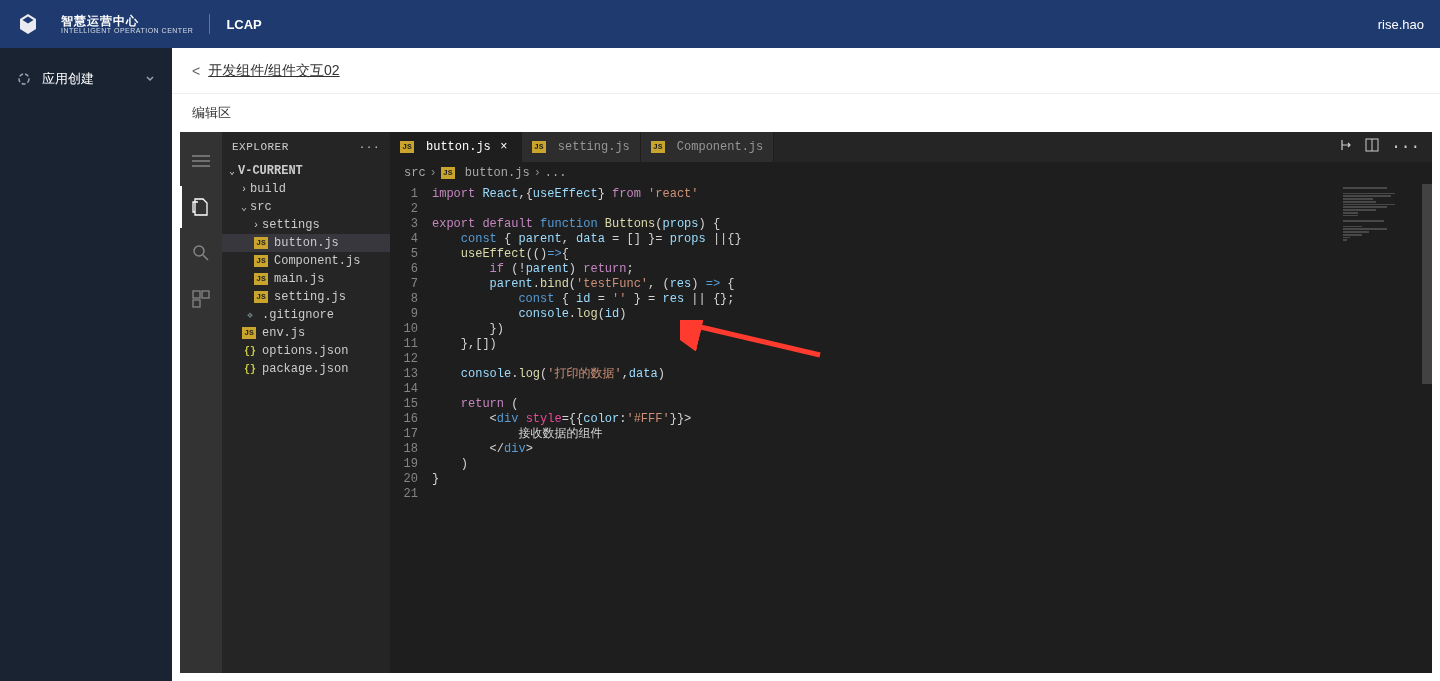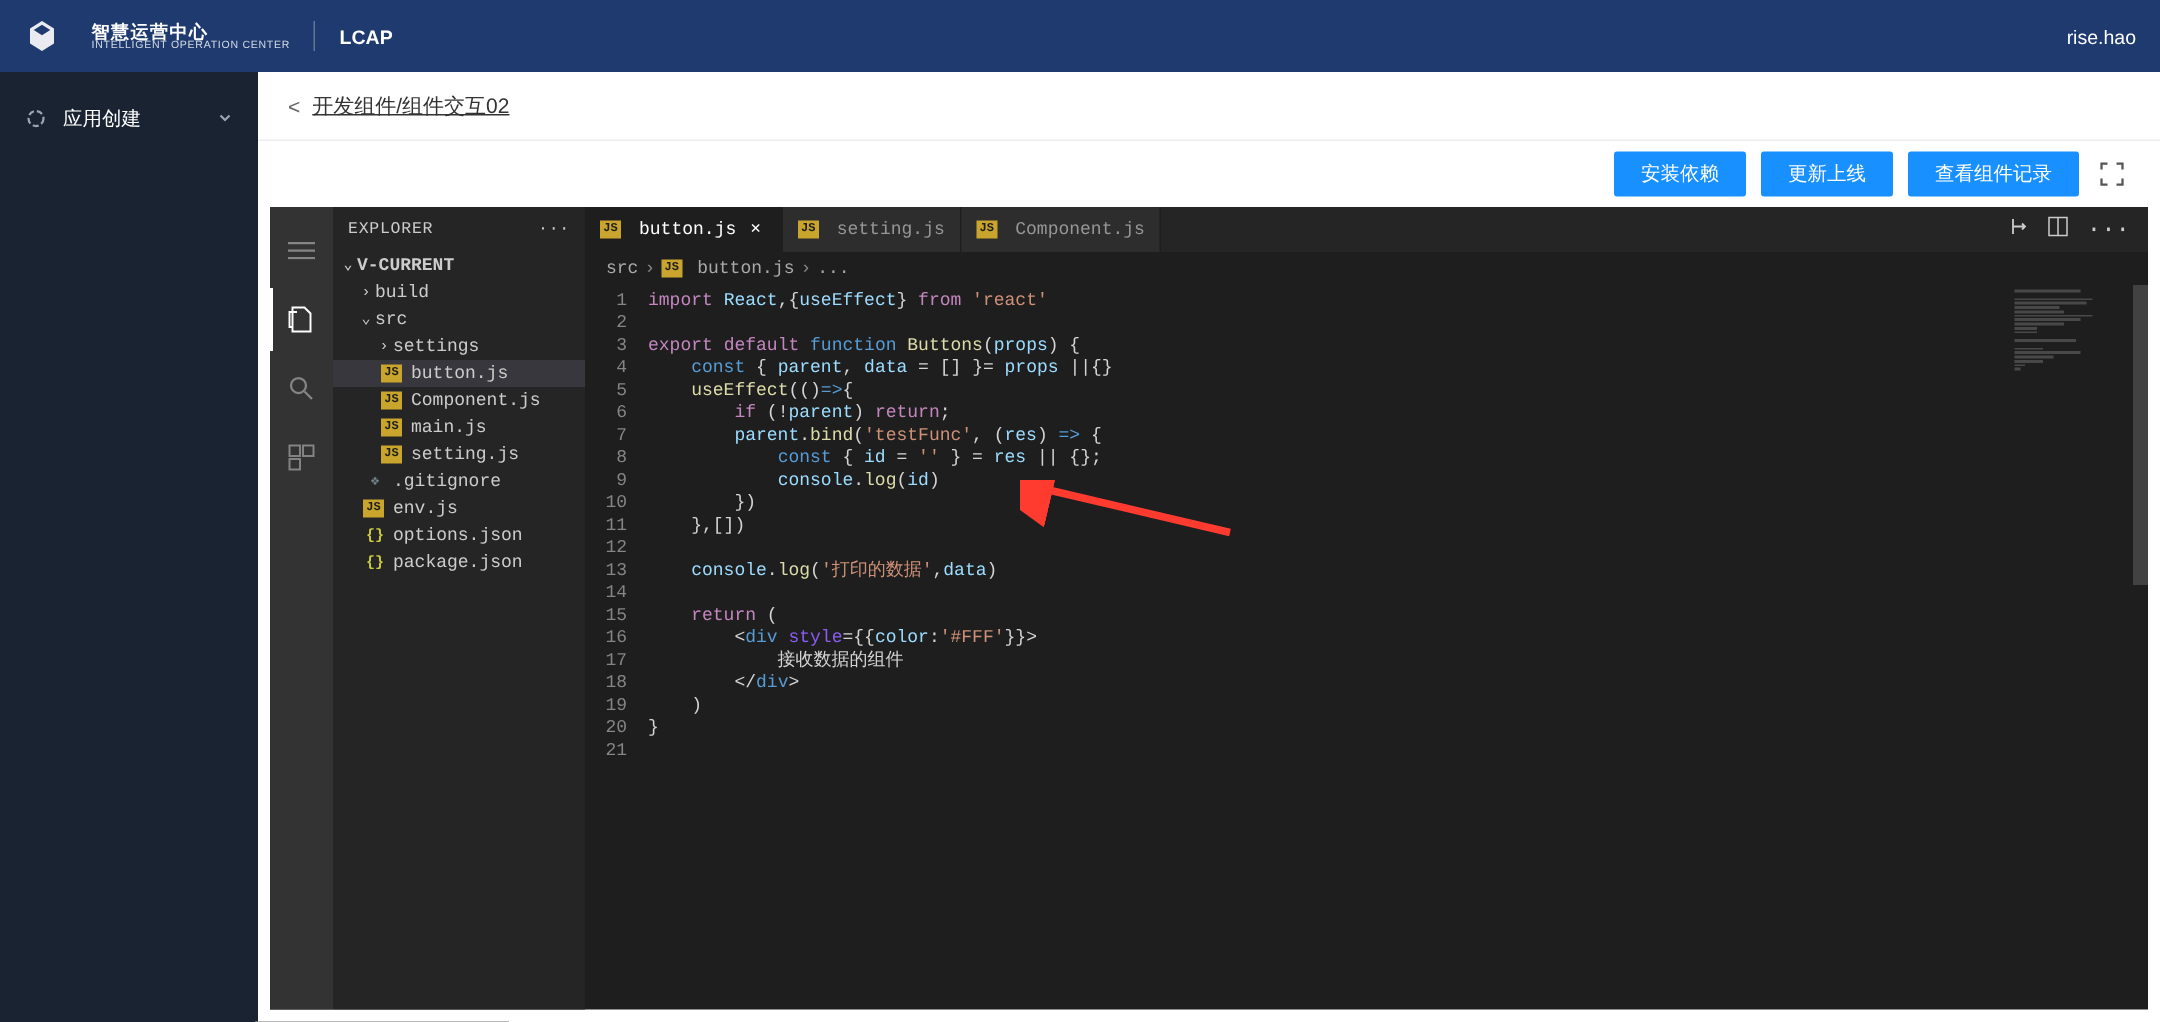--- a/index.html
+++ b/index.html
@@ -371,21 +371,21 @@
     .code-line {
       height: 15px;
     }
     .tok-keyword { color: #c586c0; }
     .tok-keyword2 { color: #569cd6; }
     .tok-string { color: #ce9178; }
     .tok-func { color: #dcdcaa; }
     .tok-var { color: #9cdcfe; }
     .tok-punct { color: #d4d4d4; }
     .tok-tag { color: #569cd6; }
-    .tok-attr { color: #8b5cf6; }
+    .tok-attr { color: #ec4899; }
     .minimap {
       position: absolute;
       right: 12px;
       top: 0;
       width: 80px;
       height: 60px;
       opacity: 0.4;
       display: flex;
       flex-direction: column;
       gap: 1px;
@@ -455,31 +455,22 @@
     </div>
   </div>
 
   <div class="content-area">
 
     <div class="content-header">
       <span class="back-btn">&lt;</span>
       <span class="breadcrumb-text">开发组件/组件交互02</span>
     </div>
 
-    <div class="content-toolbar">
-      <button class="toolbar-btn">安装依赖</button>
-      <button class="toolbar-btn">更新上线</button>
-      <button class="toolbar-btn">查看组件记录</button>
-      <div class="toolbar-icon-btn">
-        <svg width="16" height="16" viewBox="0 0 16 16">
-            <path d="M1 5 V1 H5 M11 1 H15 V5 M15 11 V15 H11 M5 15 H1 V11" stroke="#555" stroke-width="1.5" fill="none"></path>
-          </svg>
-      </div>
-    </div>
-
+
+    <div class="content-section-header">编辑区</div>
 
     <div class="editor-wrapper">
       <div class="vscode-editor">
 
         <div class="vscode-activity-bar">
           <div class="activity-item">
             <svg width="18" height="12" viewBox="0 0 18 12">
                 <path d="M0 1 H18 M0 6 H18 M0 11 H18" stroke="#858585" stroke-width="1.5"></path>
               </svg>
           </div>

